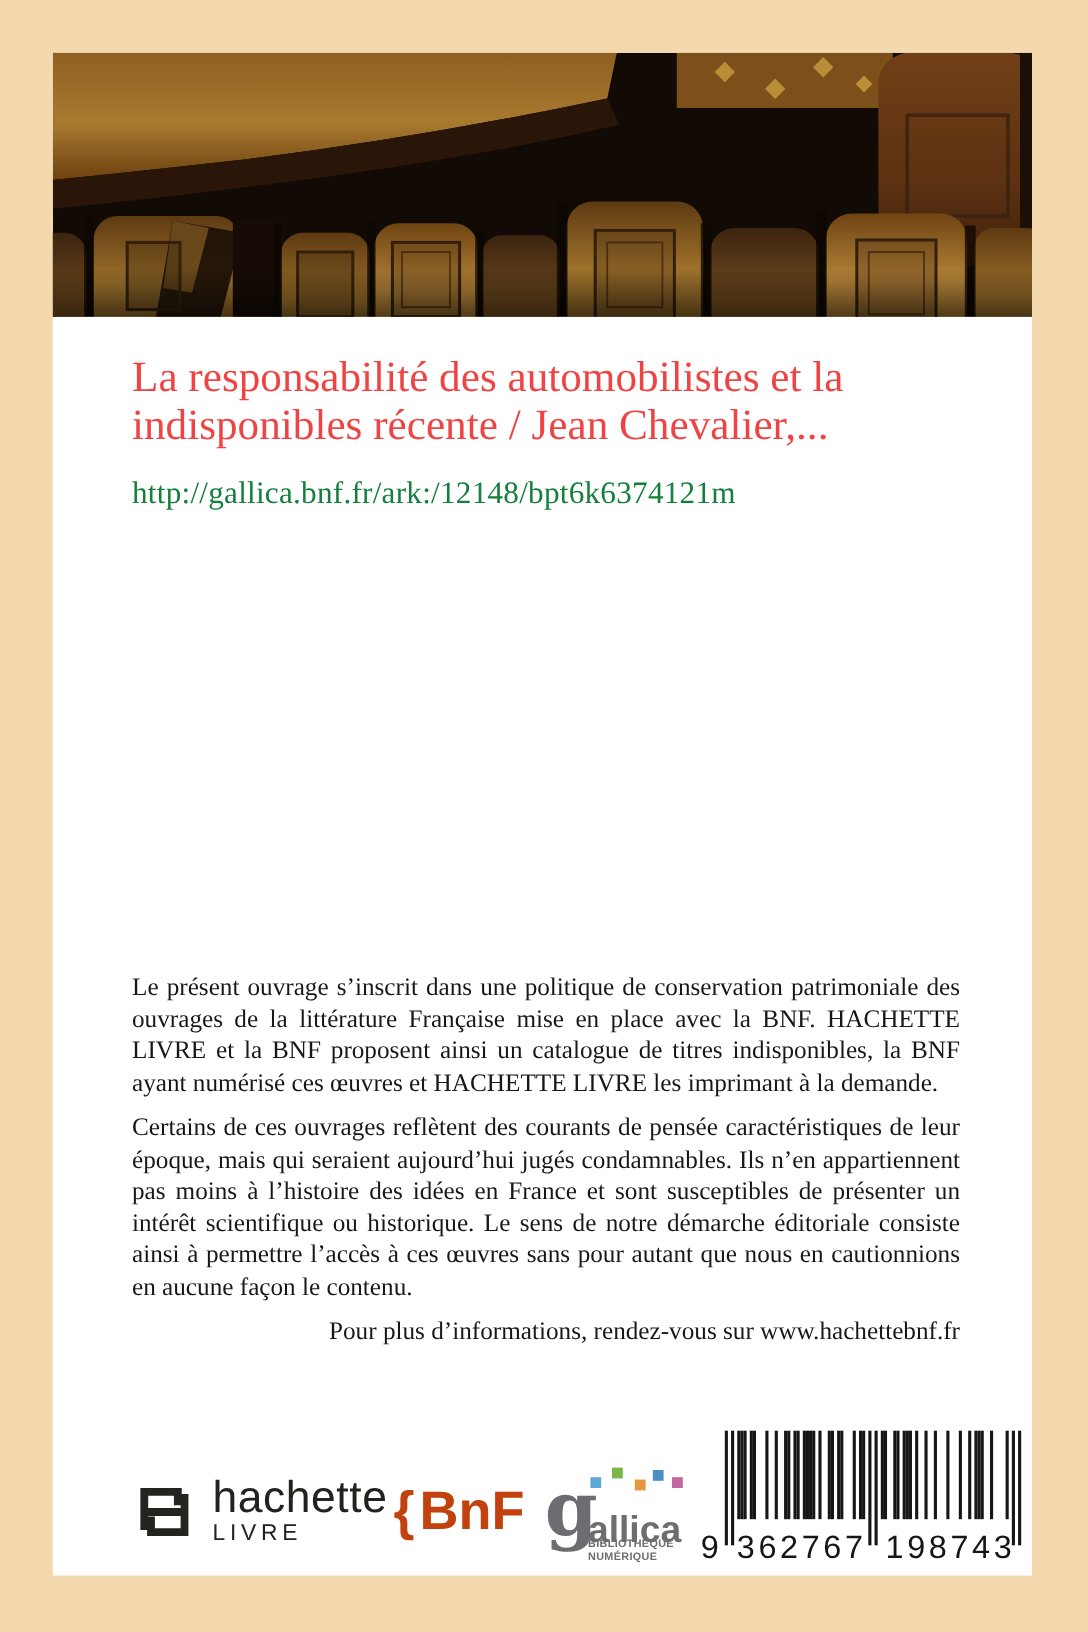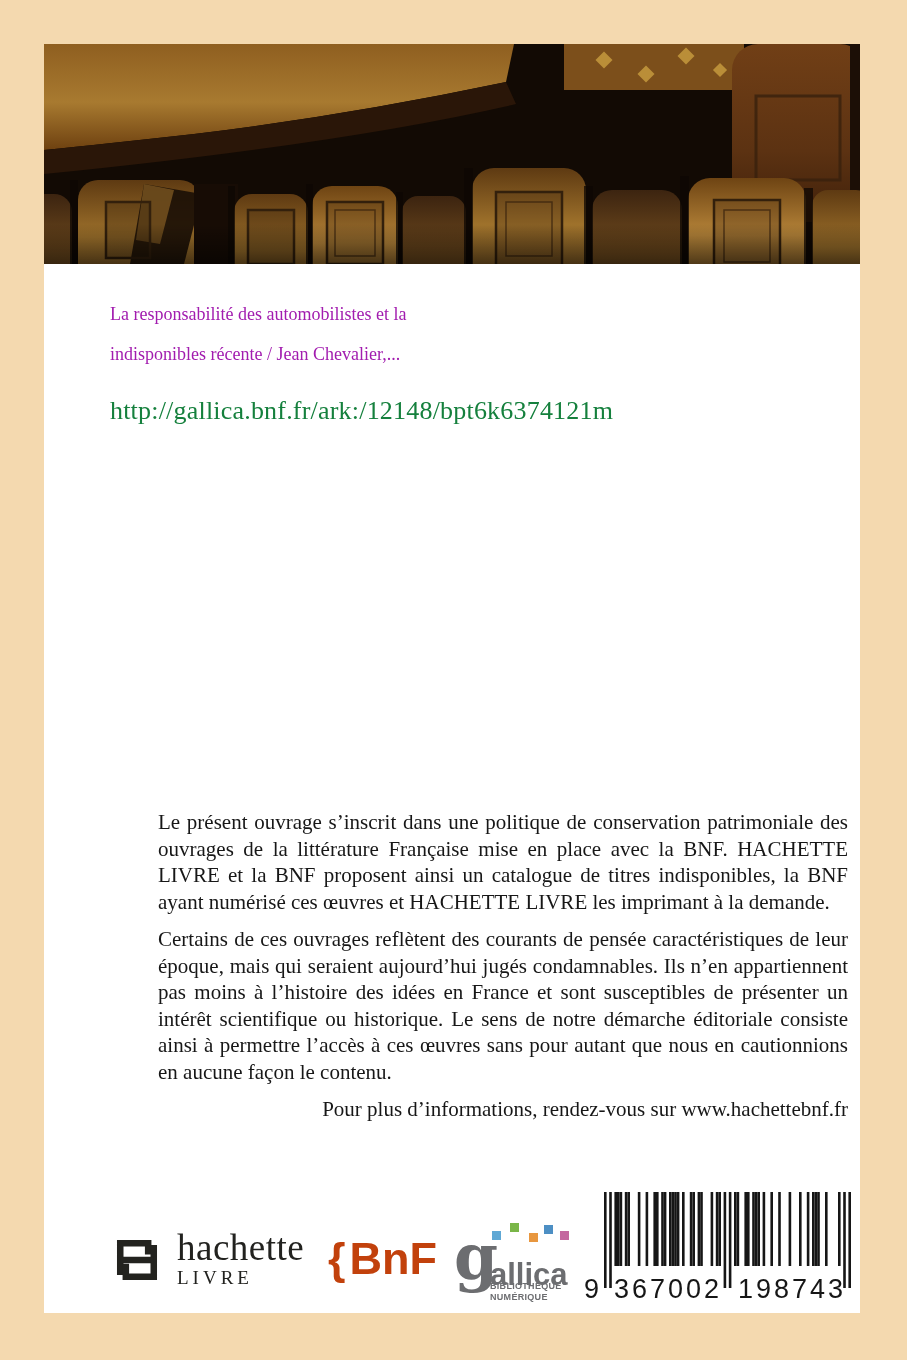--- a/index.html
+++ b/index.html
@@ -13,38 +13,38 @@
   .card{
     position:absolute;left:44px;top:44px;
     width:816px;height:1269px;
     background:#ffffff;
   }
   .photo{
     position:absolute;left:0;top:0;width:816px;height:220px;display:block;
   }
   .title{
     position:absolute;left:66px;top:250px;
-    font-size:18px;line-height:40px;color:#a21caf;
+    font-size:36px;line-height:40px;color:#ef4444;
   }
   .url{
     position:absolute;left:66px;top:352px;
     font-size:26px;color:#15803d;letter-spacing:0.2px;
   }
   .paragraphs{
     position:absolute;left:66px;top:765px;width:690px;
-    font-size:21px;line-height:26.5px;color:#171717;margin-left:48px;
+    font-size:21px;line-height:26.5px;color:#171717;
   }
   .paragraphs p{margin:0 0 11px 0;text-align:justify;}
   .paragraphs p:last-child{text-align:right;margin-bottom:0;}
 
   
   .hachette{
     position:absolute;left:66px;top:1186px;
     display:flex;gap:13px;align-items:flex-start;
-    color:#22221f;font-family:Liberation Serif, serif;
+    color:#22221f;font-family:Liberation Sans, sans-serif;
   }
   .hachette svg{margin-top:3px;}
   .hach-word{font-size:37px;line-height:36px;letter-spacing:0.5px;}
   .hach-livre{font-size:19px;line-height:23px;letter-spacing:4px;}
 
   .bnf{
     position:absolute;left:284px;top:1190px;
     font-family:"Liberation Sans",sans-serif;
     font-weight:700;font-size:45px;line-height:50px;color:#c2410c;
   }
@@ -266,18 +266,18 @@
           <rect x="222.80" y="0" width="2.6" height="74" fill="#161616"></rect>
           <rect x="228.00" y="0" width="2.6" height="74" fill="#161616"></rect>
           <rect x="230.60" y="0" width="2.6" height="74" fill="#161616"></rect>
           <rect x="233.20" y="0" width="2.6" height="74" fill="#161616"></rect>
           <rect x="241.00" y="0" width="2.6" height="74" fill="#161616"></rect>
           <rect x="254.00" y="0" width="2.6" height="74" fill="#161616"></rect>
           <rect x="259.20" y="0" width="2.6" height="96" fill="#161616"></rect>
           <rect x="264.40" y="0" width="2.6" height="96" fill="#161616"></rect>
         </svg>
       <span class="bc-digit bc-left">9</span>
-      <span class="bc-digit bc-g1">367002</span>
+      <span class="bc-digit bc-g1">362767</span>
       <span class="bc-digit bc-g2">198743</span>
     </div>
 
   </div>
 </div>
 
 </body></html>

